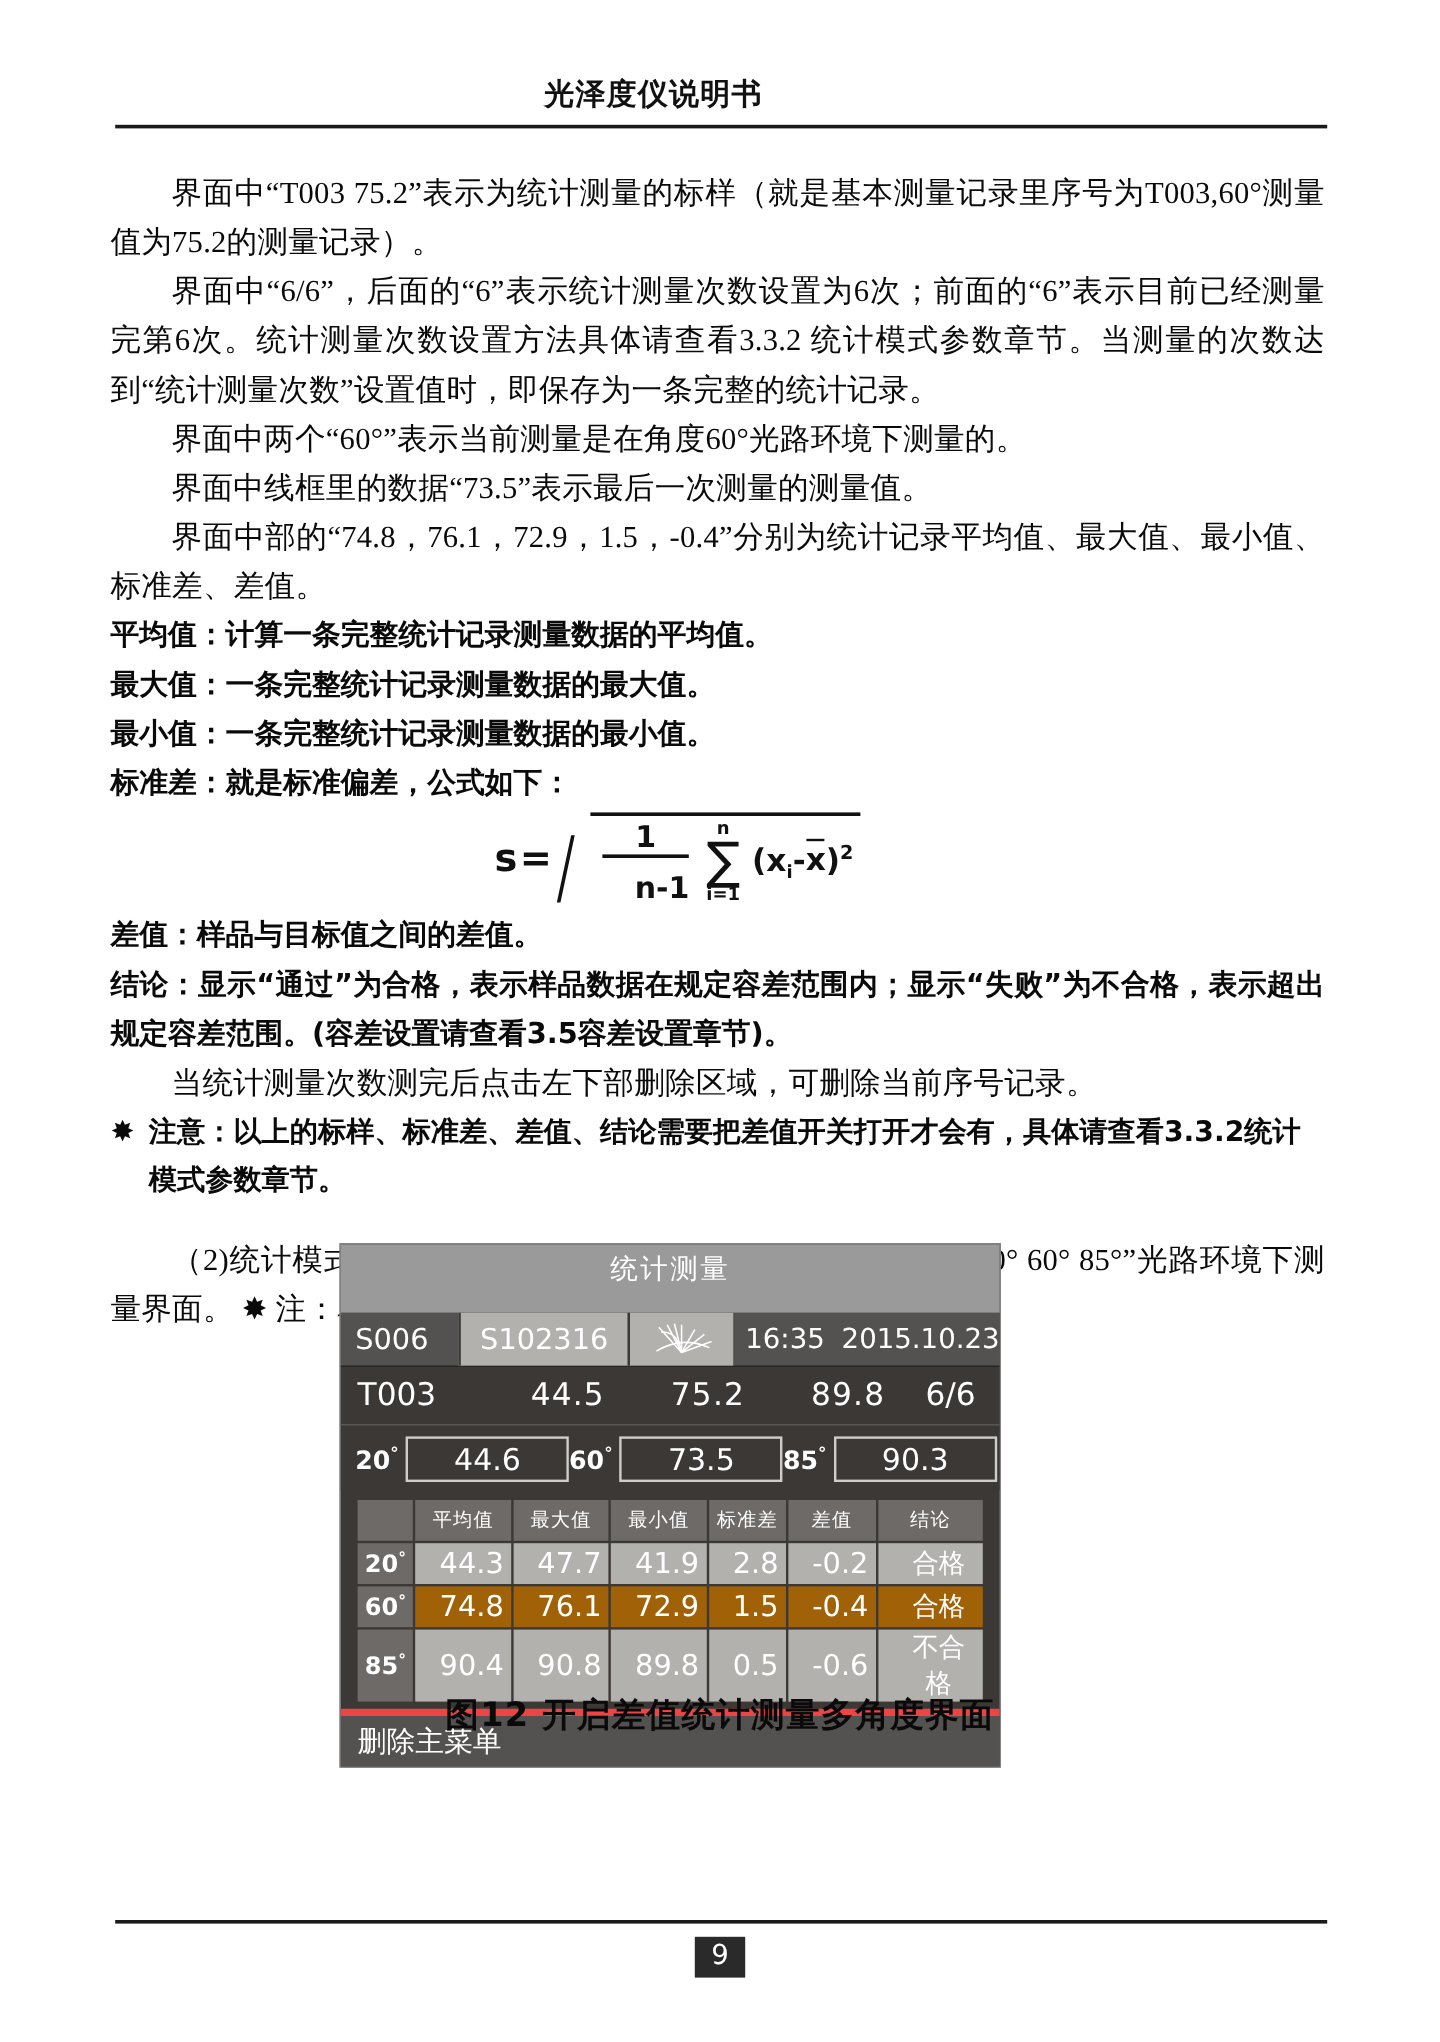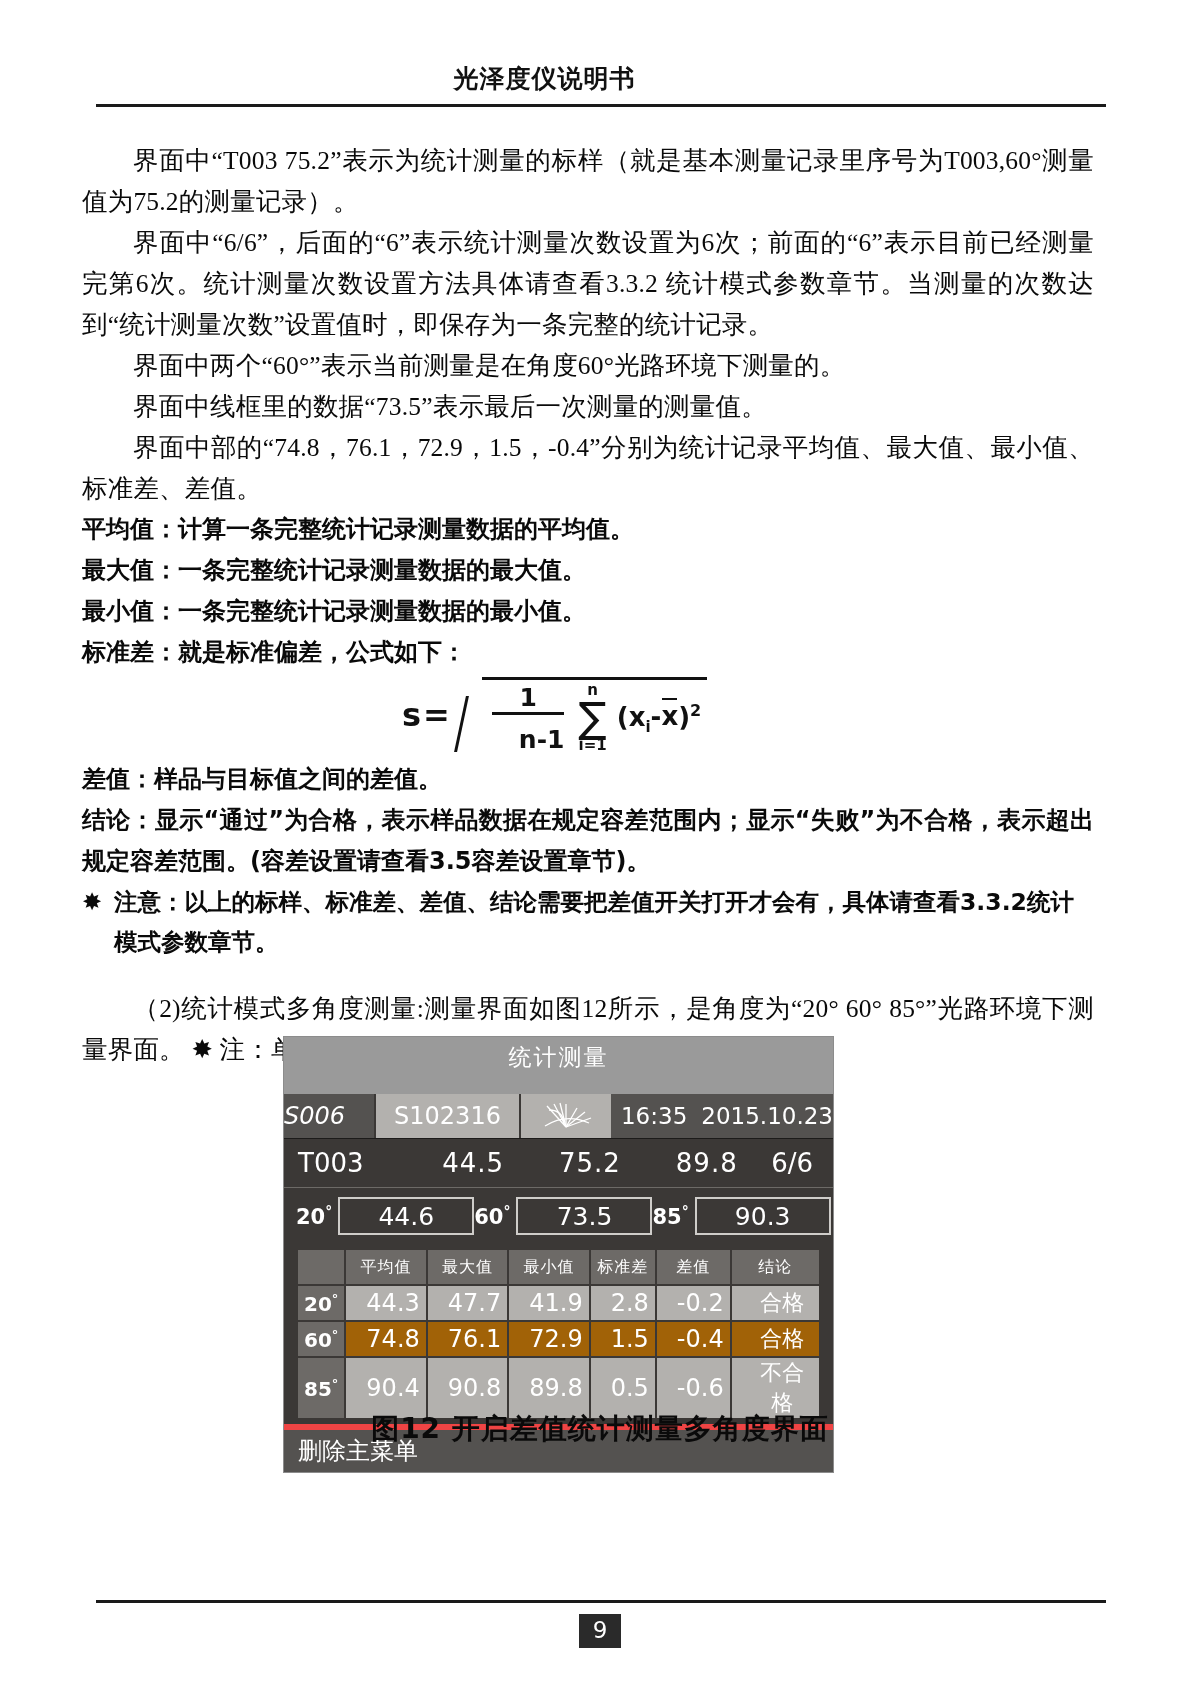--- a/index.html
+++ b/index.html
@@ -40,21 +40,21 @@
     left: 96px;
     width: 1010px;
     height: 3px;
     background: #1a1a1a;
   }
 
   
   .content {
     position: absolute;
     top: 140px;
-    left: 82px;
+    left: 92px;
     width: 1012px;
   }
   p {
     margin: 0;
     font-size: 25.5px;
     line-height: 41px;
     text-align: justify;
     text-justify: inter-ideograph;
     letter-spacing: 0.2px;
   }
@@ -182,22 +182,22 @@
   .lcd-status {
     display: flex;
     align-items: stretch;
     background: #545250;
     height: 44px;
     border-bottom: 1px solid #1c1b1a;
   }
   .st-serial {
     width: 92px;
     display: flex; align-items: center; justify-content: flex-start;
+    padding-left: 12px;
     font-size: 24px;
-    font-style: italic;
   }
   .st-sample {
     width: 148px;
     background: #b3b1ae;
     display: flex; align-items: center; justify-content: center;
     font-size: 24px;
     border-left: 2px solid #3b3836;
   }
   .st-icon {
     width: 92px;
@@ -368,20 +368,21 @@
             <span>i=1</span>
           </span>
           <span class="paren"><span>(</span><span>x</span><span class="sub">i</span><span>-</span><span class="xbar">x</span><span>)</span><span class="sup">2</span></span>
         </span>
       </div>
     </div>
 
     <p class="sans">差值：样品与目标值之间的差值。</p>
     <p class="sans">结论：显示“通过”为合格，表示样品数据在规定容差范围内；显示“失败”为不合格，表示超出规定容差范围。(容差设置请查看3.5容差设置章节)。</p>
 
+    <p class="indent">当统计测量次数测完后点击左下部删除区域，可删除当前序号记录。</p>
 
     <div class="note-row">
       <span class="note-star">✸</span>
       <span class="note-text">注意：以上的标样、标准差、差值、结论需要把差值开关打开才会有，具体请查看3.3.2统计模式参数章节。</span>
     </div>
 
     <div class="gap-lg"></div>
 
     <p class="indent"><span>（2)统计模式多角度测量:测量界面如图12所示，是角度为“20° 60° 85°”光路环境下测量界面。</span> <span>✸</span> <span>注：单角度仪器不存在这一项。</span></p>
 

